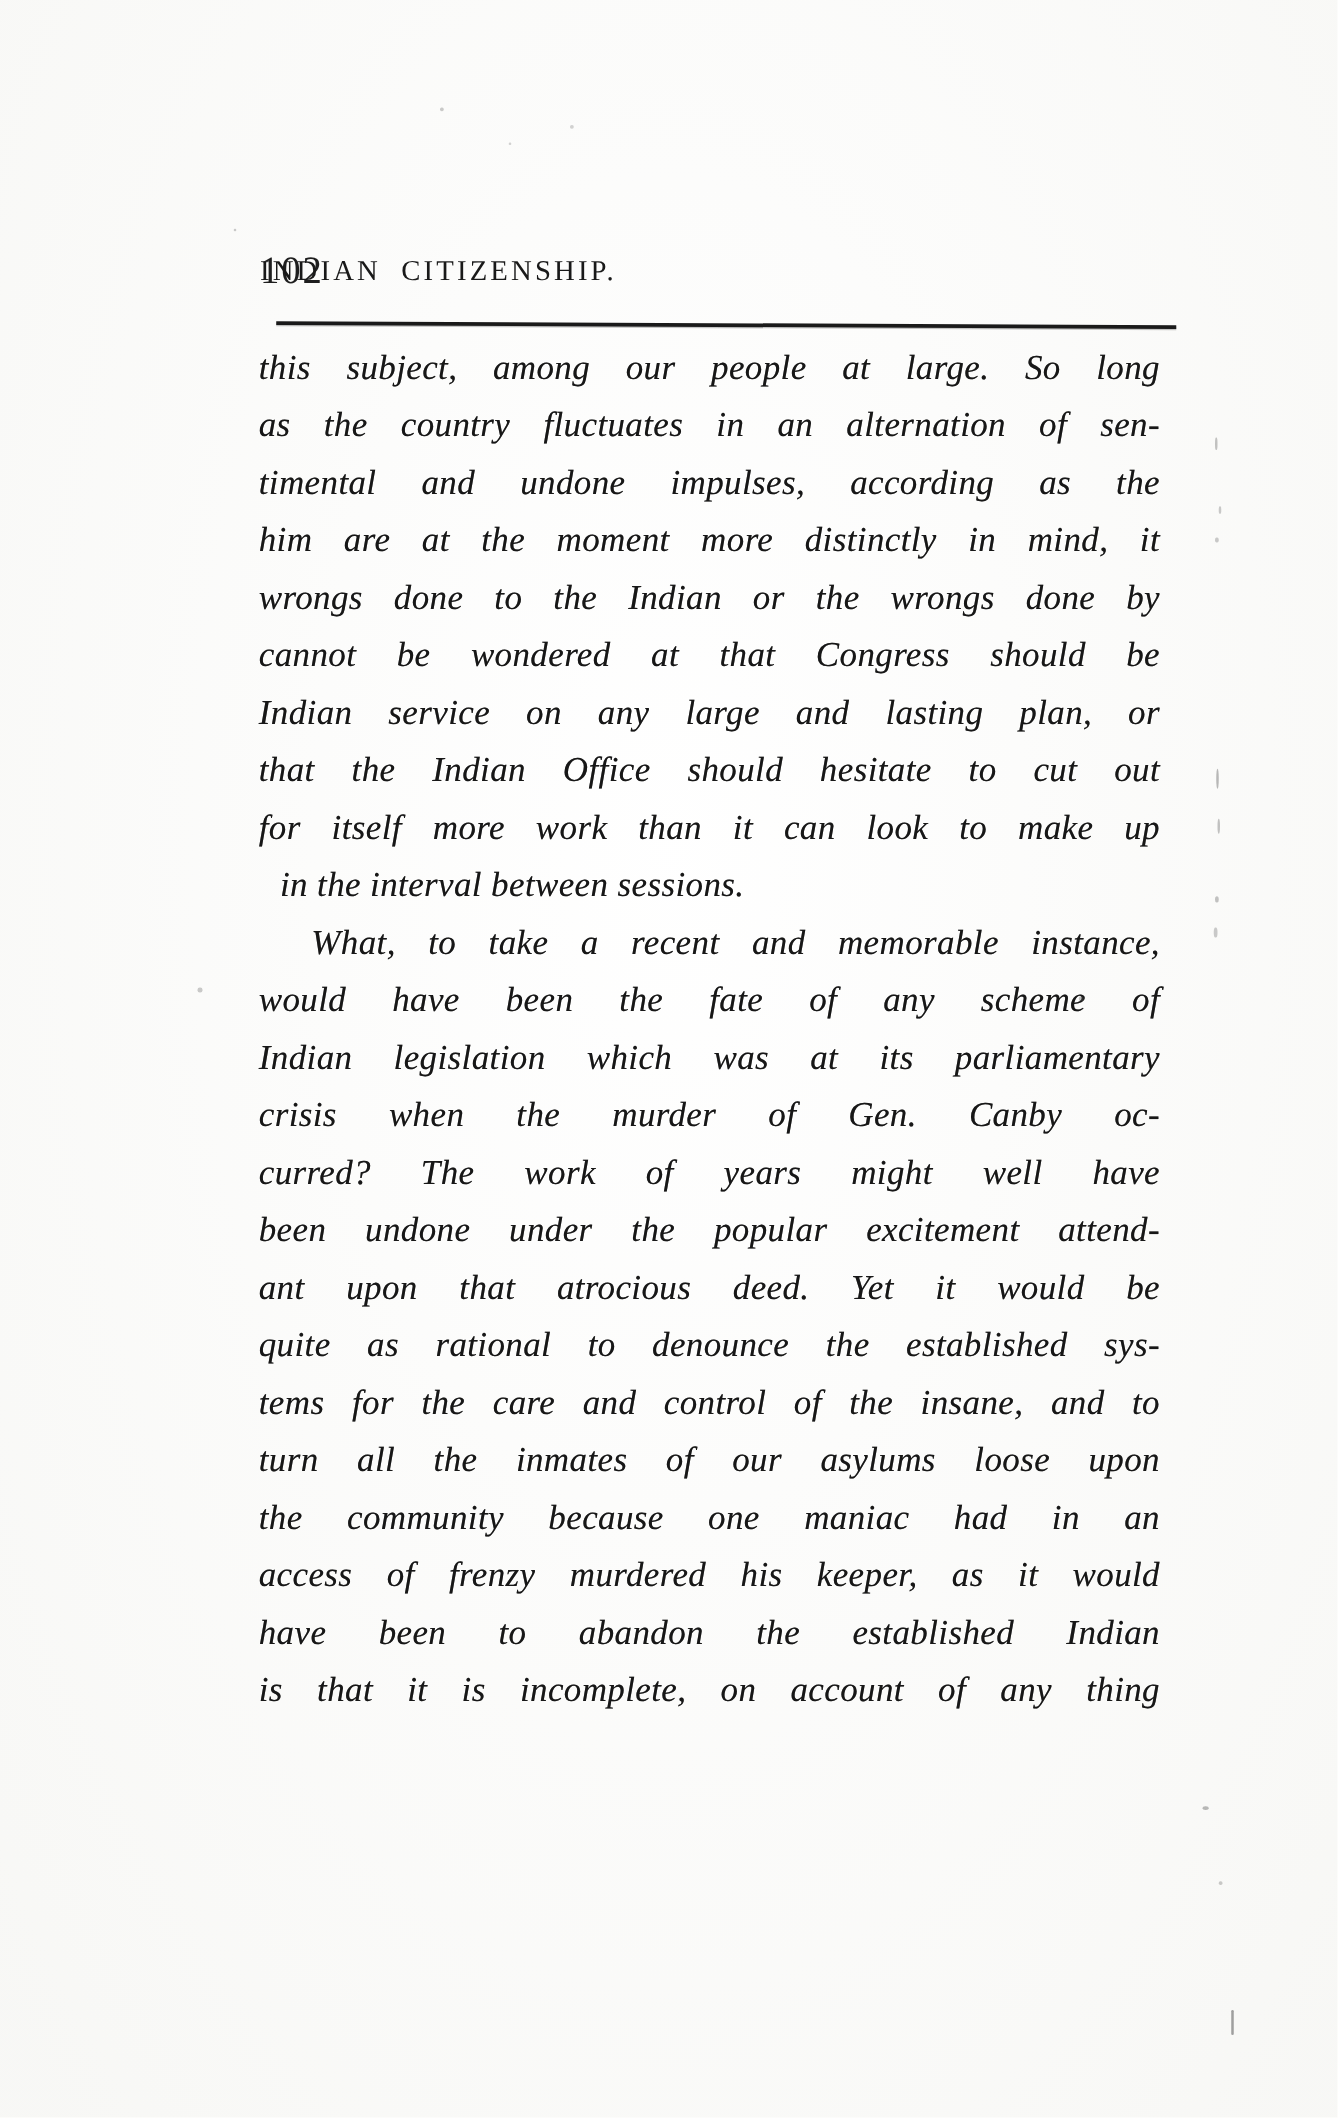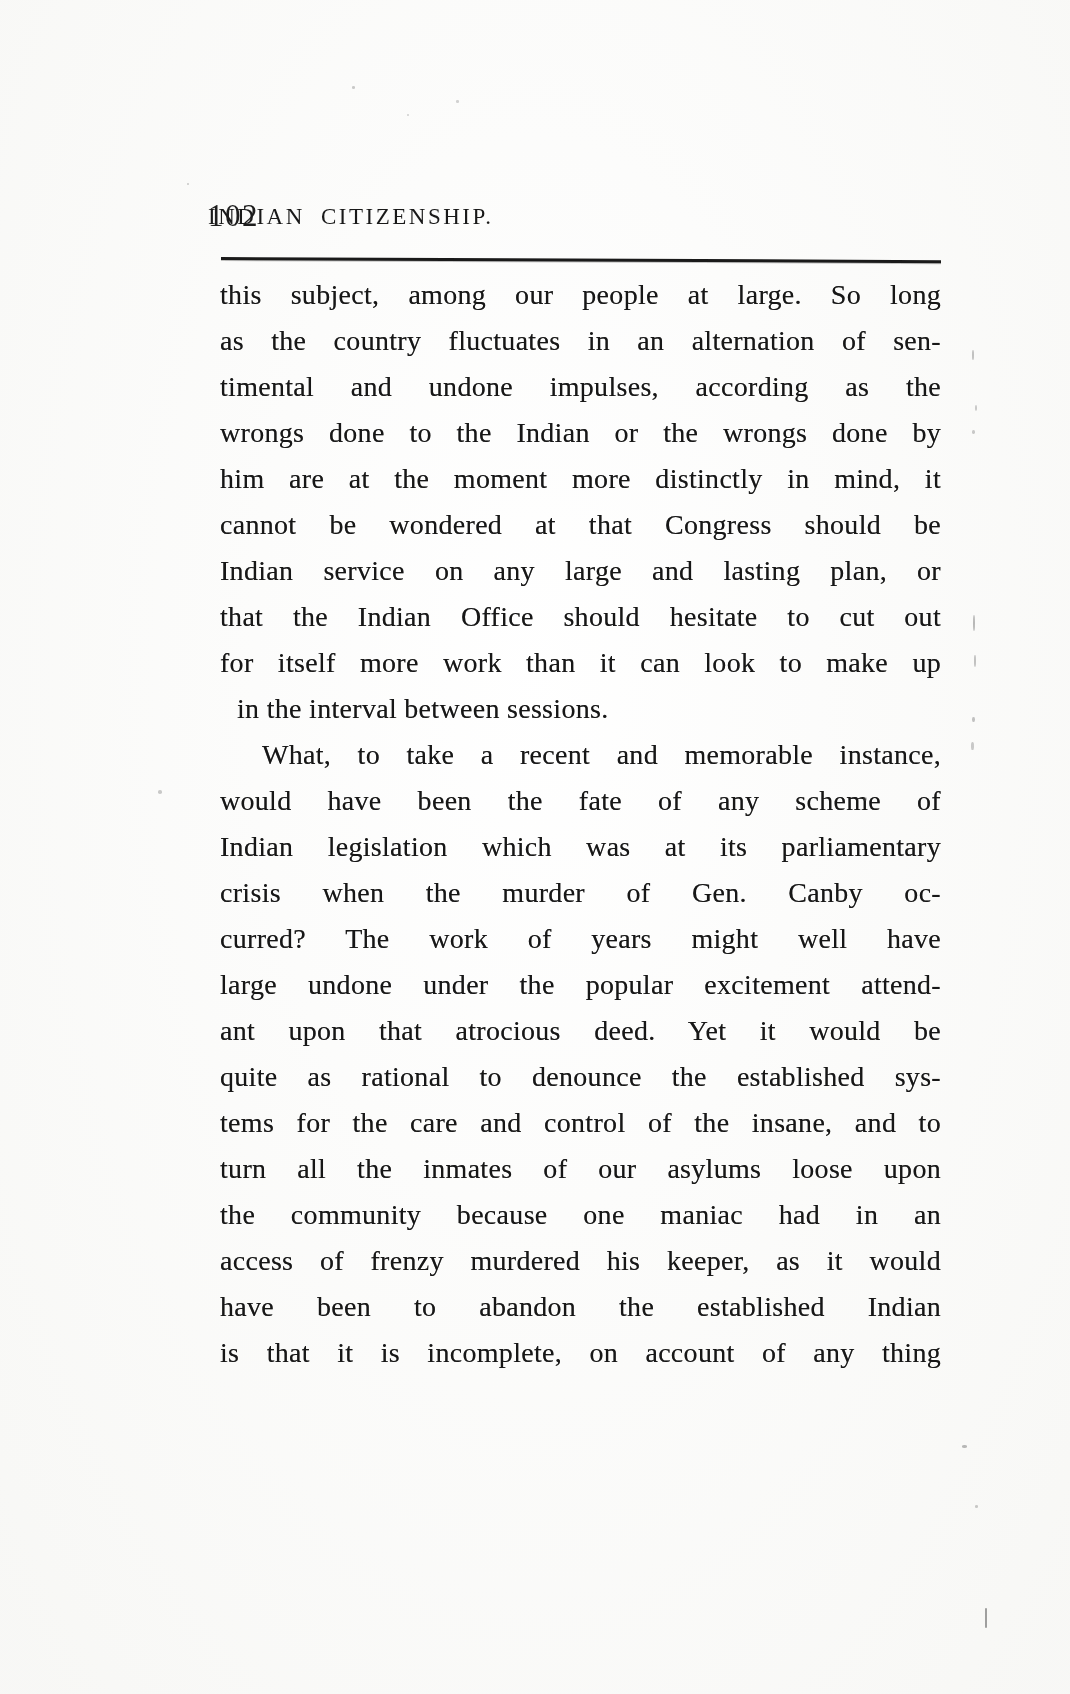--- a/index.html
+++ b/index.html
@@ -52,22 +52,23 @@
     width: 720px;
     height: 3px;
     background: #1a1a1a;
     transform: rotate(0.25deg);
     transform-origin: left center;
     box-shadow: 0 1px 0 rgba(26,26,26,0.25);
   }
   .page-body {
     position: absolute;
     top: 272px;
-    left: 220px;
+    left: 207px;
     width: 721px;
+    font-style: italic;
   }
   .para { margin: 0; }
   .line {
     font-size: 28px;
     line-height: 46px;
     letter-spacing: 0.3px;
     text-align: justify;
     text-align-last: justify;
     white-space: normal;
     color: #171717;
@@ -91,35 +92,35 @@
     <span class="running-header">INDIAN CITIZENSHIP.</span>
   </div>
 
   <div class="header-rule"></div>
 
   <div class="page-body">
       <div class="para">
         <div class="line">this subject, among our people at large.  So long</div>
         <div class="line">as the country fluctuates in an alternation of sen-</div>
         <div class="line">timental and undone impulses, according as the</div>
+        <div class="line">him are at the moment more distinctly in mind, it</div>
         <div class="line">wrongs done to the Indian or the wrongs done by</div>
-        <div class="line">him are at the moment more distinctly in mind, it</div>
         <div class="line">cannot be wondered at that Congress should be</div>
         <div class="line">Indian service on any large and lasting plan, or</div>
         <div class="line">that the Indian Office should hesitate to cut out</div>
         <div class="line">for itself more work than it can look to make up</div>
         <div class="line short">in the interval between sessions.</div>
       </div>
       <div class="para">
         <div class="line first-indent">What, to take a recent and memorable instance,</div>
         <div class="line">would have been the fate of any scheme of</div>
         <div class="line">Indian legislation which was at its parliamentary</div>
         <div class="line">crisis when the murder of Gen. Canby oc-</div>
         <div class="line">curred?  The work of years might well have</div>
-        <div class="line">large undone under the popular excitement attend-</div>
+        <div class="line">been undone under the popular excitement attend-</div>
         <div class="line">ant upon that atrocious deed.  Yet it would be</div>
         <div class="line">quite as rational to denounce the established sys-</div>
         <div class="line">tems for the care and control of the insane, and to</div>
         <div class="line">turn all the inmates of our asylums loose upon</div>
         <div class="line">the community because one maniac had in an</div>
         <div class="line">access of frenzy murdered his keeper, as it would</div>
         <div class="line">have been to abandon the established Indian</div>
         <div class="line">is that it is incomplete, on account of any thing</div>
       </div>
     </div>

